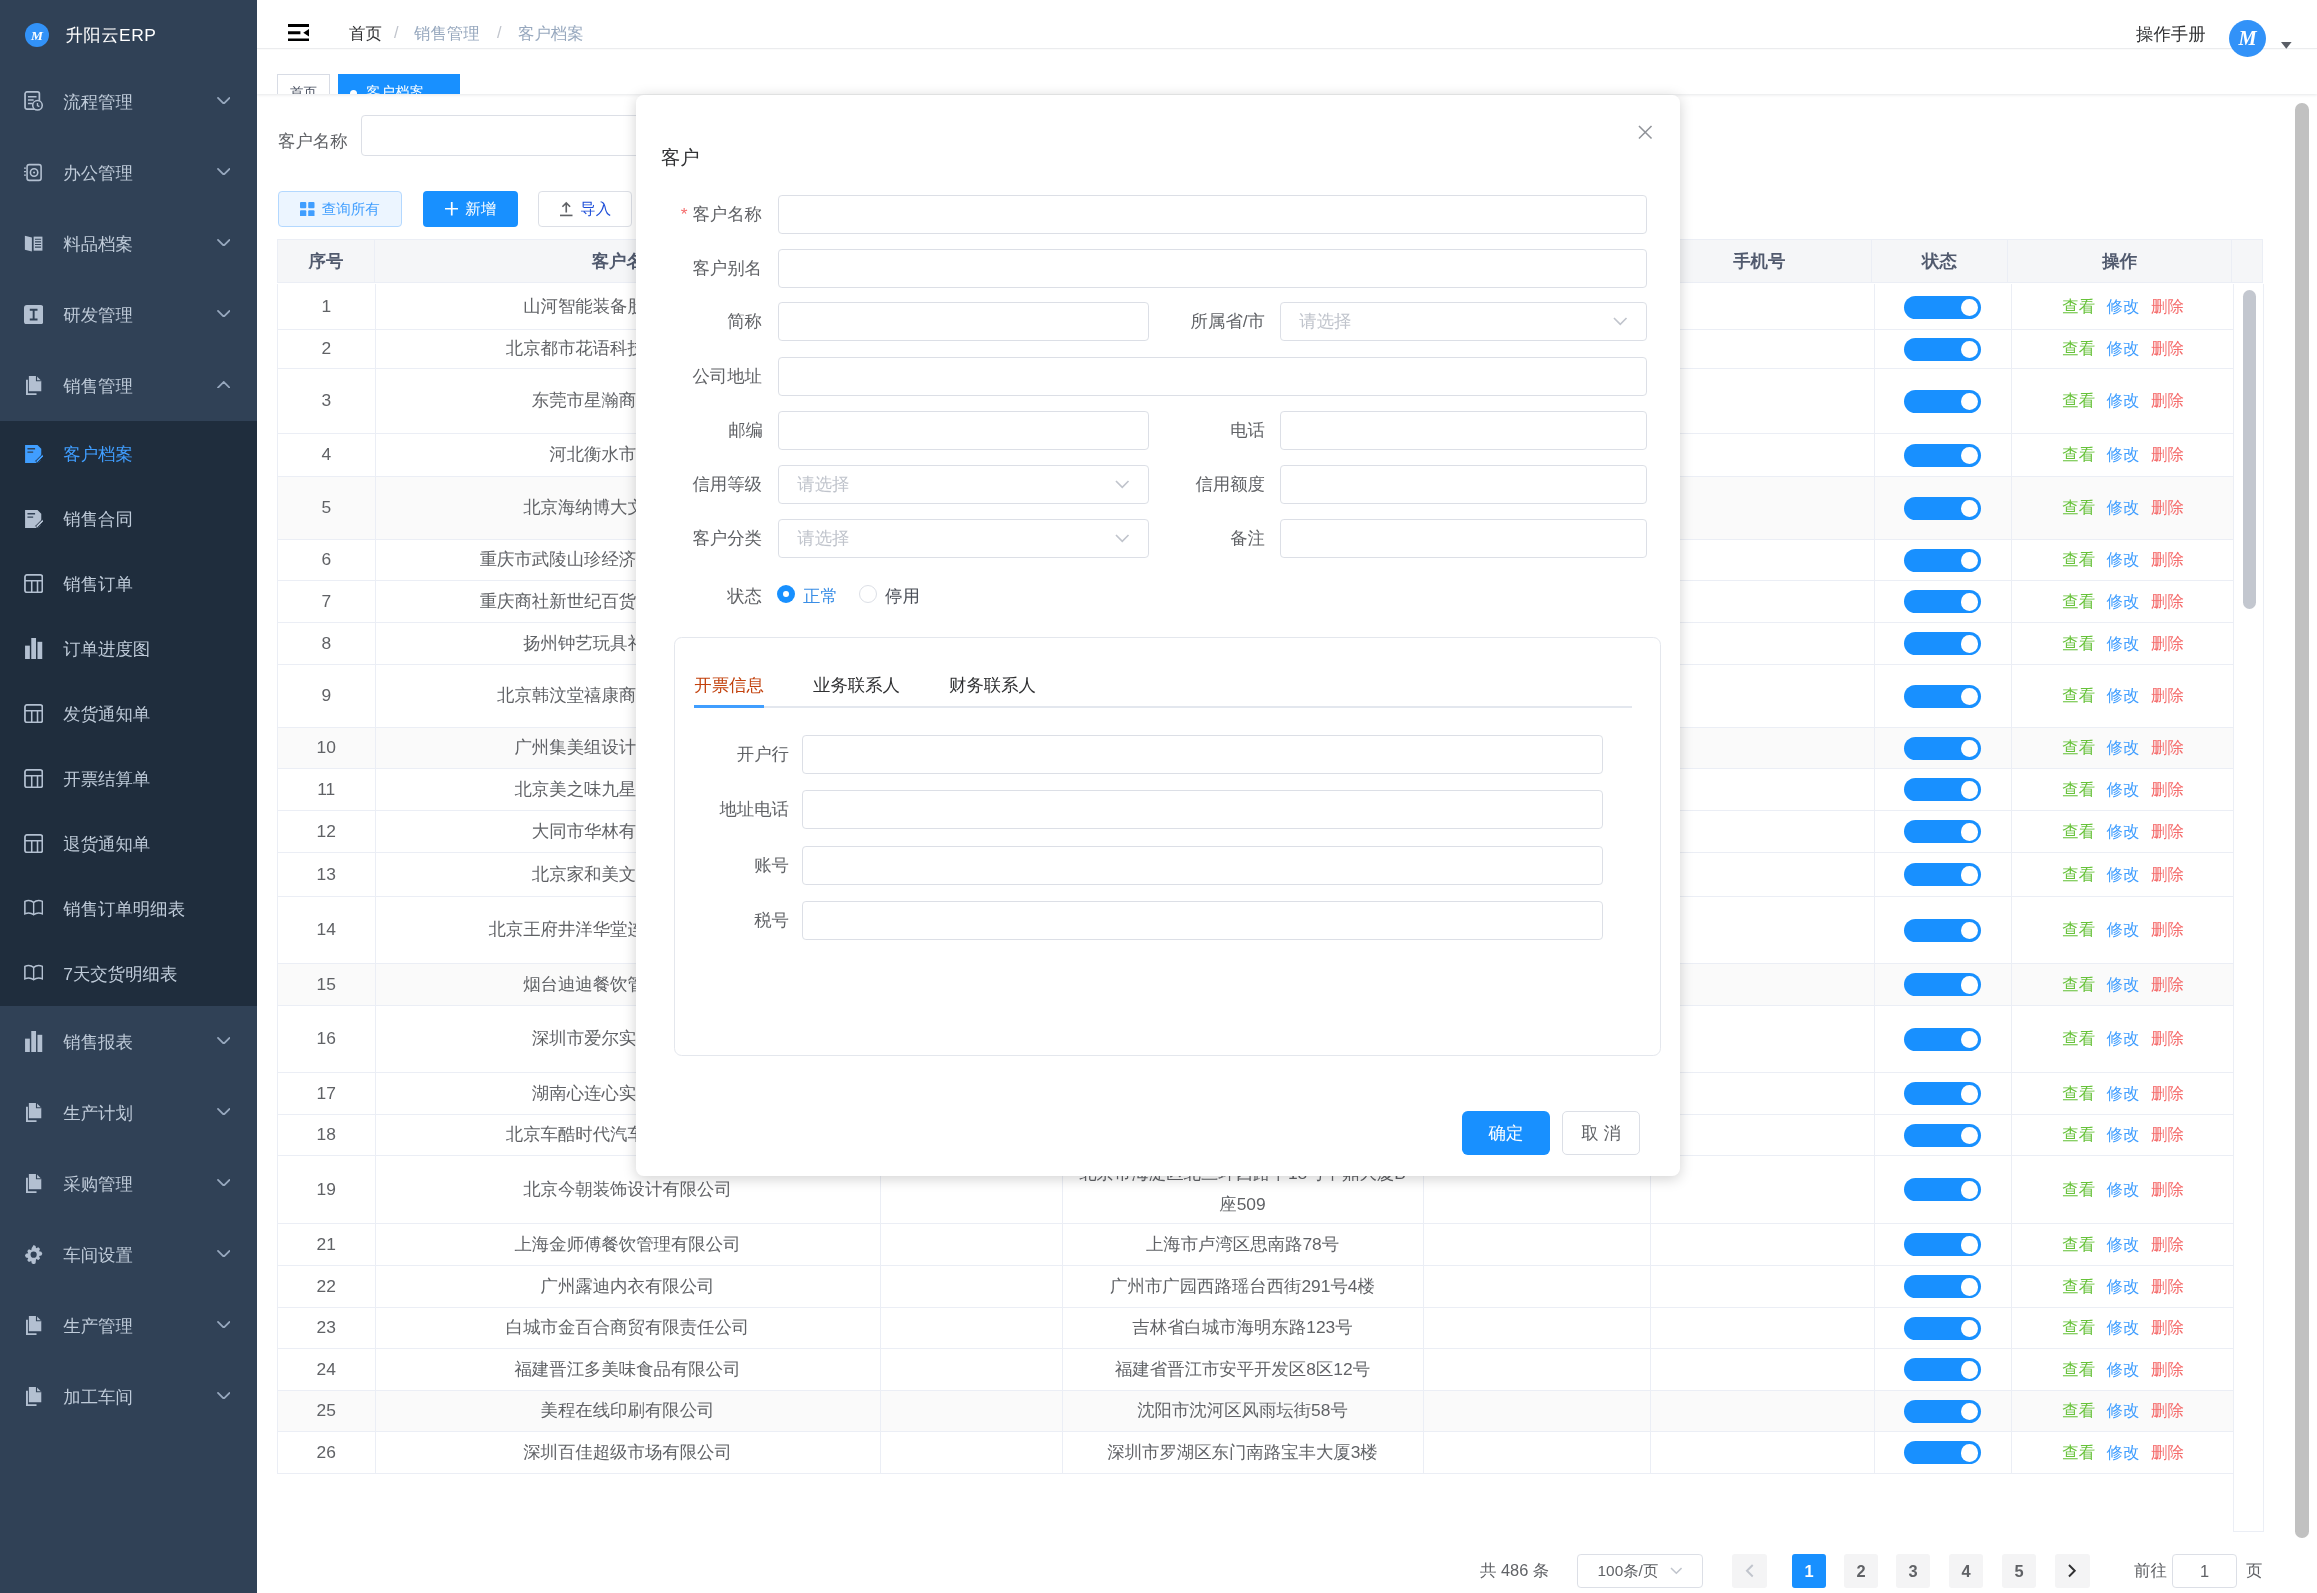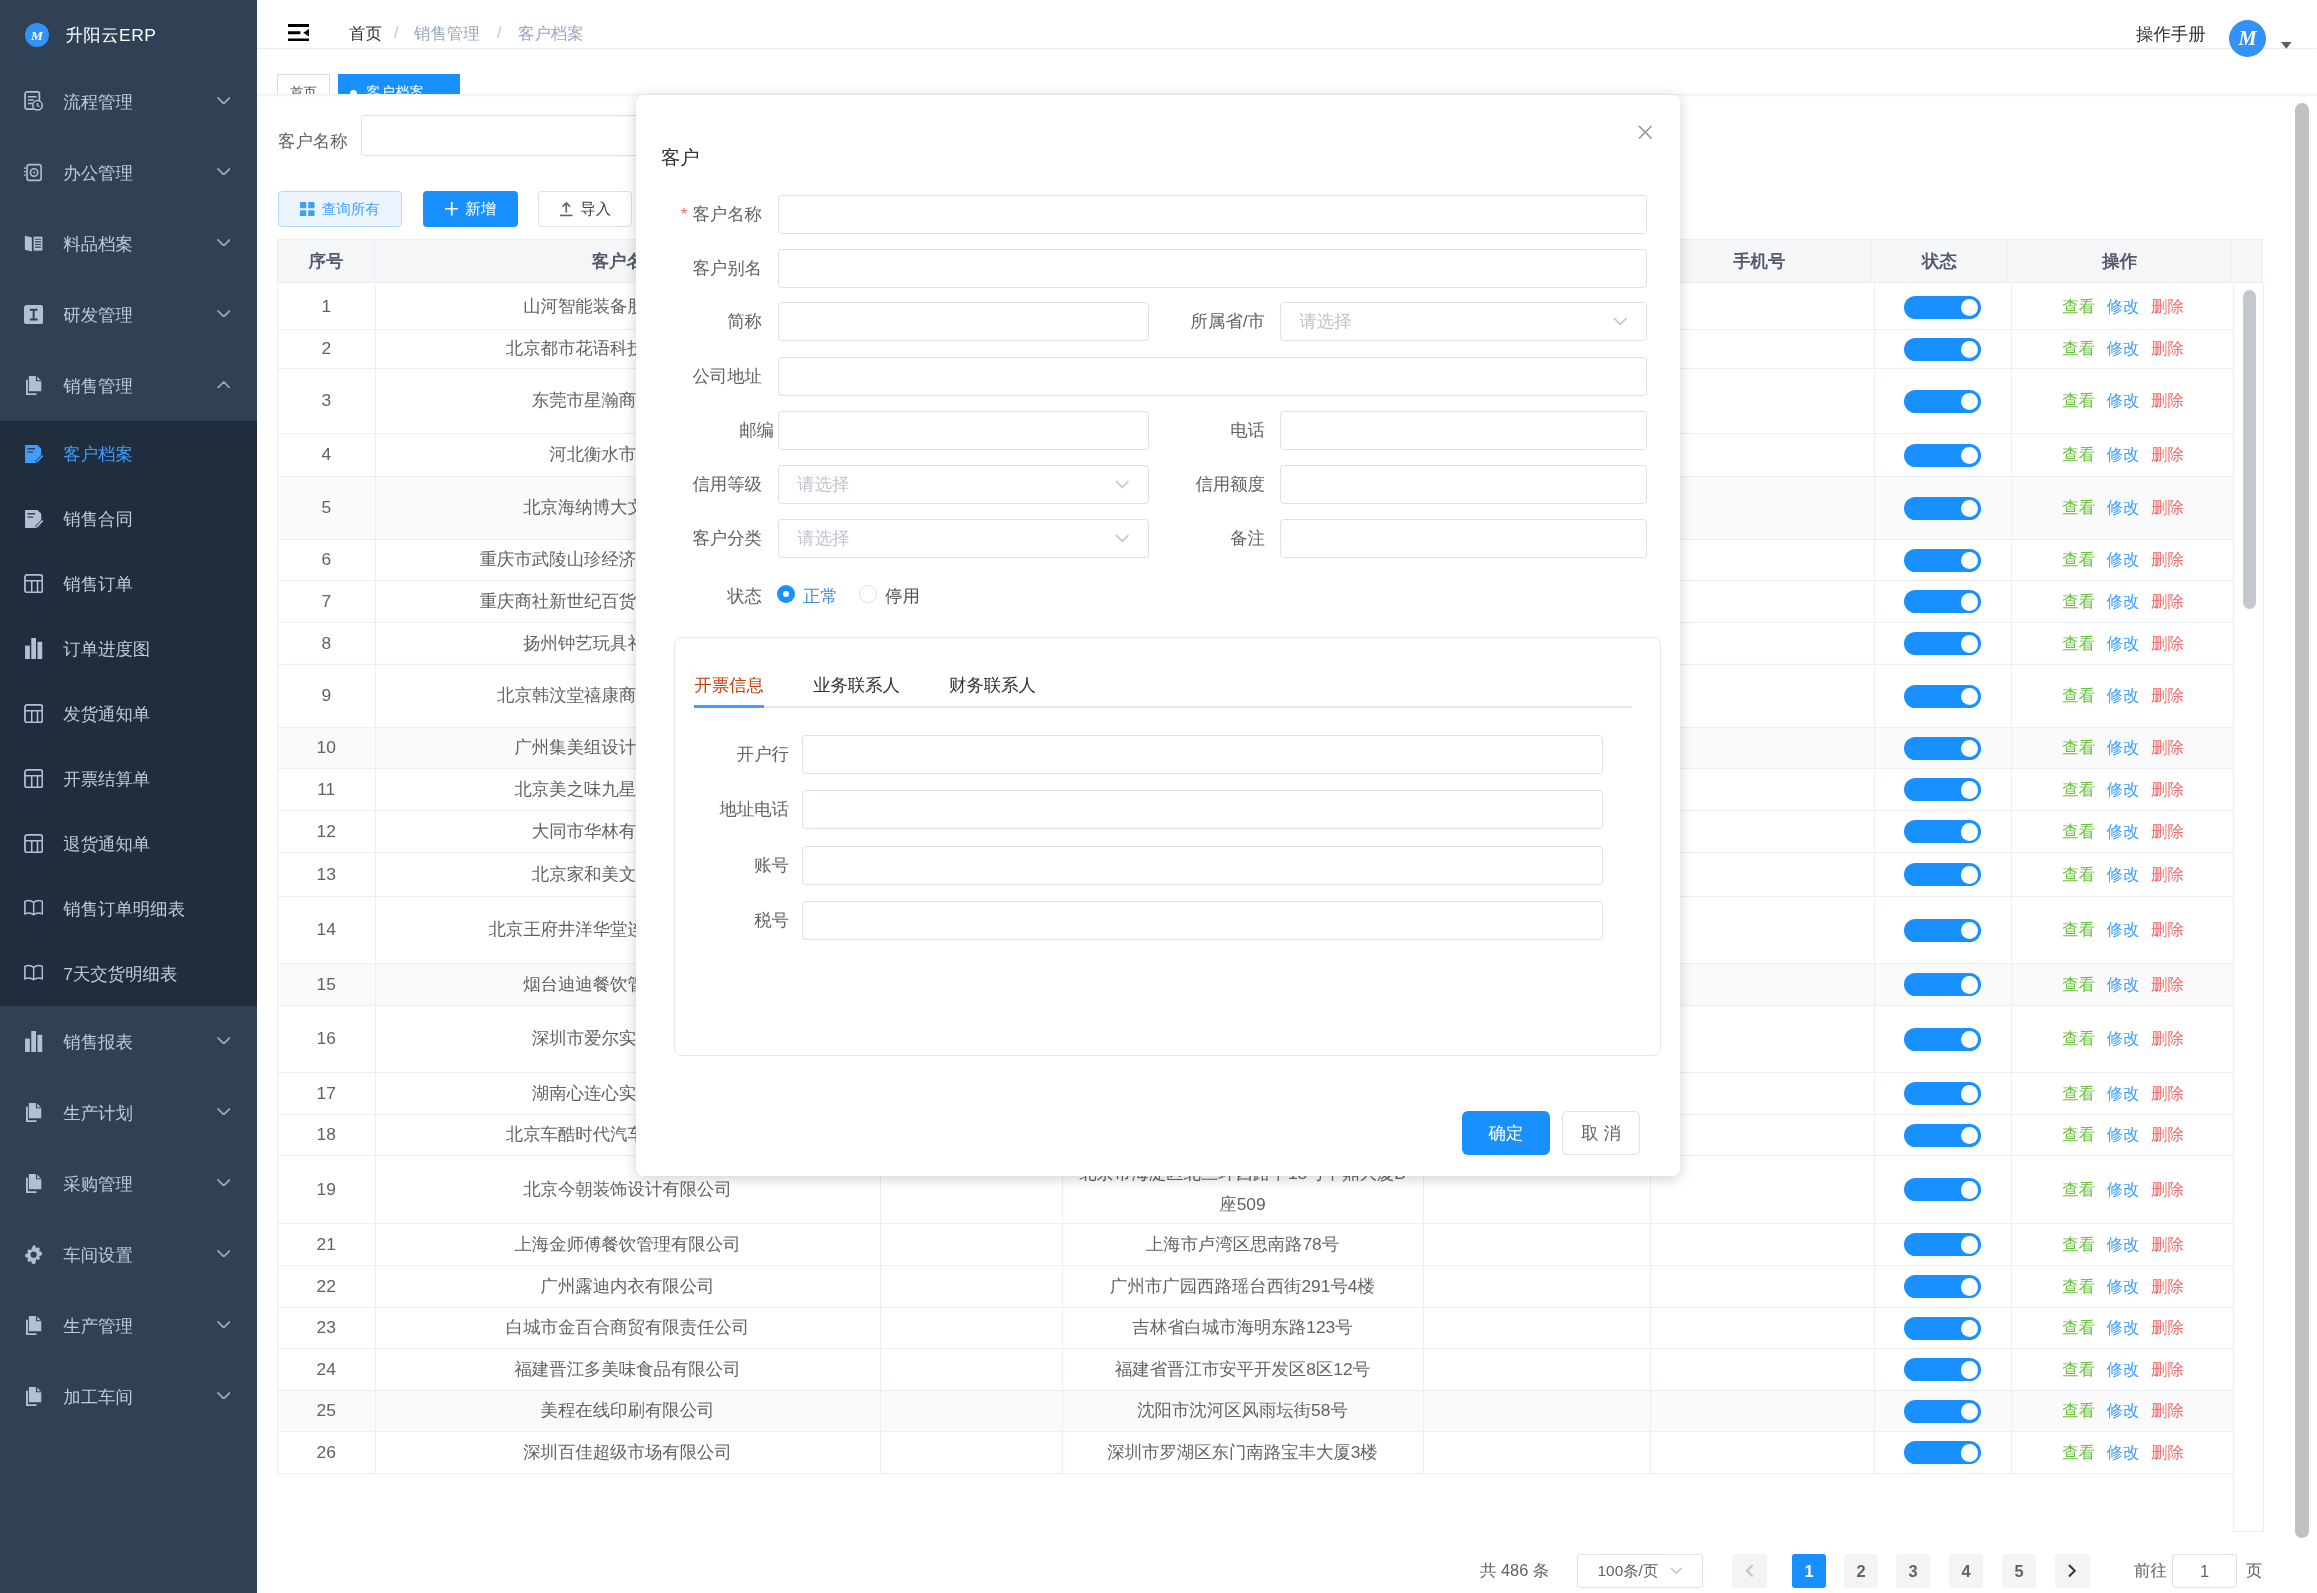--- a/index.html
+++ b/index.html
@@ -281,21 +281,21 @@
 <svg width="14.5" height="14.5" viewBox="0 0 15 15" style="margin-right:6.8px">
       <rect x="0" y="0" width="6.5" height="6.5" rx="1" fill="#409eff"></rect>
       <rect x="8.5" y="0" width="6.5" height="6.5" rx="1" fill="#409eff"></rect>
       <rect x="0" y="8.5" width="6.5" height="6.5" rx="1" fill="#409eff"></rect>
       <rect x="8.5" y="8.5" width="6.5" height="6.5" rx="1" fill="#409eff"></rect>
     </svg>查询所有</div>
 <div class="btn" style="left:423px;top:191px;width:95px;height:36px;background:#1890ff;color:#fff;font-size:15.4px;z-index:2">
 <svg width="13.5" height="13.5" viewBox="0 0 14 14" style="margin-right:6.8px">
       <path d="M7 0v14M0 7h14" stroke="#fff" stroke-width="1.8"></path>
     </svg>新增</div>
-<div class="btn" style="left:538px;top:191px;width:94px;height:36px;background:#fff;border:1px solid #dcdfe6;color:#404040;font-size:15.4px;z-index:2">
+<div class="btn" style="left:538px;top:191px;width:94px;height:36px;background:#fff;border:1px solid #dcdfe6;color:#1d4ed8;font-size:15.4px;z-index:2">
 <svg width="14.5" height="15.4" viewBox="0 0 15 16" style="margin-right:6.8px">
       <path d="M7.5 12V2.5M3.5 6l4-4 4 4" stroke="#606266" stroke-width="1.7" fill="none"></path>
       <path d="M1 15h13" stroke="#606266" stroke-width="1.7"></path>
     </svg>导入</div>
 <div id="thead">
 <div class="hc" style="width:97px">序号</div>
 <div class="hc" style="width:505px">客户名称</div>
 <div class="hc" style="width:182px">客户别名</div>
 <div class="hc" style="width:361px">公司地址</div>
 <div class="hc" style="width:227px">联系人</div>
@@ -609,21 +609,21 @@
 <div class="inp" style="left:142px;top:207px;width:371px;height:39px"></div>
 <div class="lbl" style="left:425px;top:207px;width:204px;height:39px;line-height:39px">所属省/市</div>
 <div class="inp" style="left:644px;top:207px;width:367px;height:39px">
       <span class="ph" style="line-height:37px;padding-left:18.3px;display:block">请选择</span>
     </div>
 <svg style="position:absolute;left:977px;top:222px" width="14.5" height="8.7" viewBox="0 0 15 9">
       <path d="M1 1l6.5 6.5L14 1" stroke="#c0c4cc" stroke-width="1.7" fill="none"></path>
     </svg>
 <div class="lbl" style="left:0;top:262px;width:126px;height:39px;line-height:39px">公司地址</div>
 <div class="inp" style="left:142px;top:262px;width:869px;height:39px"></div>
-<div class="lbl" style="left:12px;top:316px;width:126px;height:39px;line-height:39px">邮编</div>
+<div class="lbl" style="left:1px;top:316px;width:126px;height:39px;line-height:39px">邮编</div>
 <div class="inp" style="left:142px;top:316px;width:371px;height:39px"></div>
 <div class="lbl" style="left:425px;top:316px;width:204px;height:39px;line-height:39px">电话</div>
 <div class="inp" style="left:644px;top:316px;width:367px;height:39px"></div>
 <div class="lbl" style="left:0;top:370px;width:126px;height:39px;line-height:39px">信用等级</div>
 <div class="inp" style="left:142px;top:370px;width:371px;height:39px">
       <span class="ph" style="line-height:37px;padding-left:18.3px;display:block">请选择</span>
     </div>
 <svg style="position:absolute;left:479px;top:385px" width="14.5" height="8.7" viewBox="0 0 15 9">
       <path d="M1 1l6.5 6.5L14 1" stroke="#c0c4cc" stroke-width="1.7" fill="none"></path>
     </svg>

